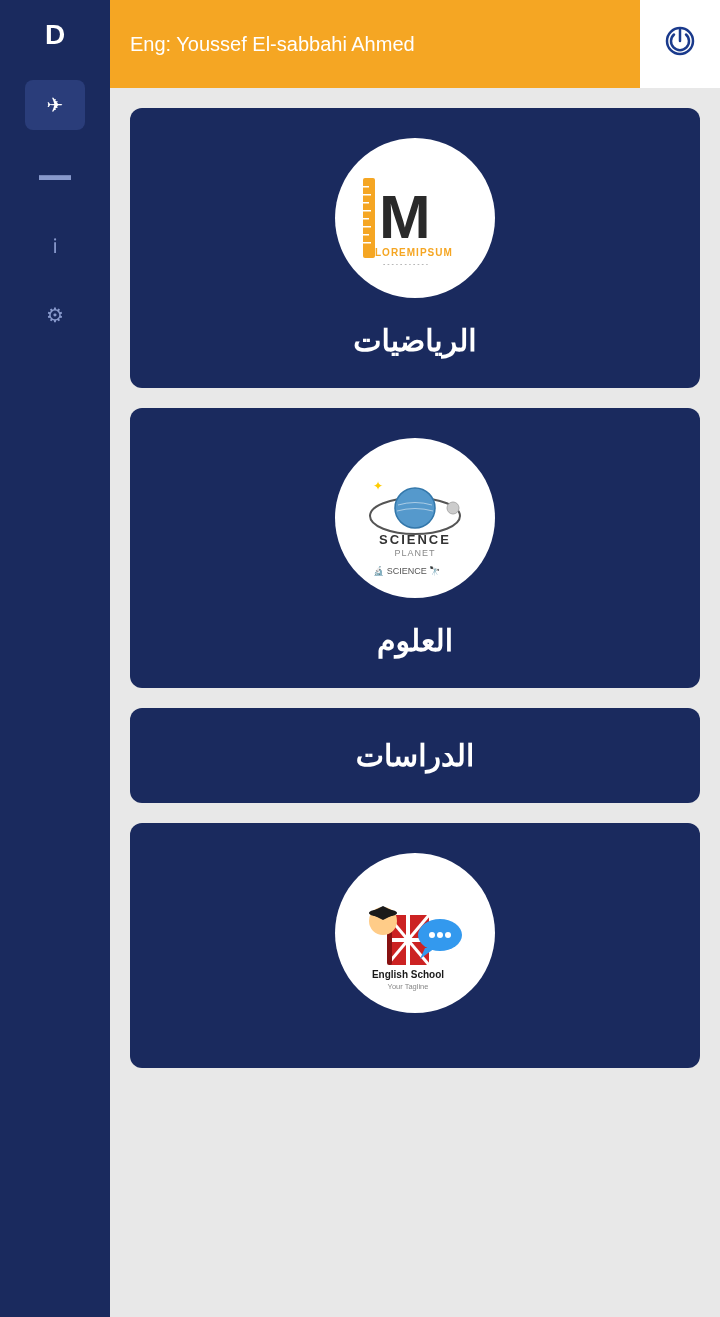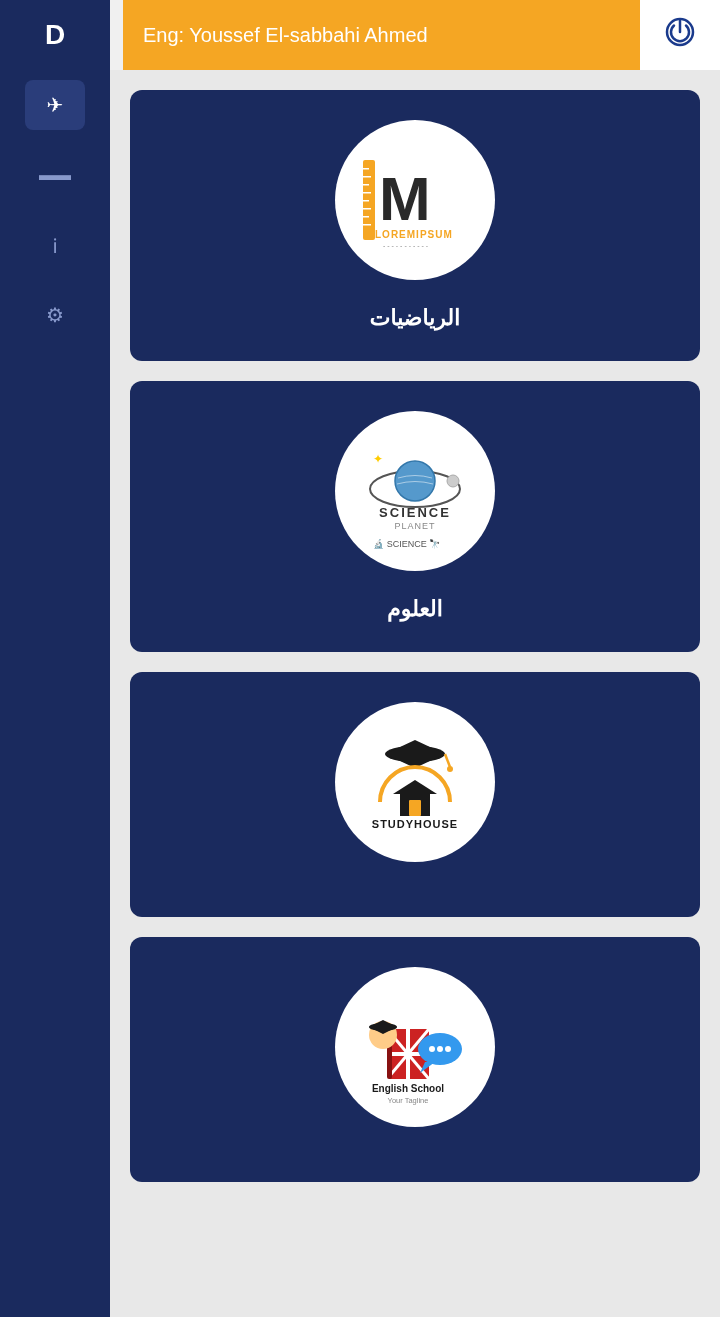--- a/index.html
+++ b/index.html
@@ -66,25 +66,24 @@
 
     
     .main {
       flex: 1;
       display: flex;
       flex-direction: column;
     }
 
     
     .header {
-      height: 70px;
+      height: 88px;
       display: flex;
       flex-direction: row;
       align-items: stretch;
-      margin-left: 13px;
     }
     .header-title {
       background: #f5a623;
       flex: 1;
       display: flex;
       align-items: center;
       padding-left: 20px;
     }
     .header-title-text {
       color: white;
@@ -131,21 +130,21 @@
       background: white;
       display: flex;
       align-items: center;
       justify-content: center;
       margin-bottom: 25px;
       overflow: hidden;
       position: relative;
     }
     .subject-label {
       color: white;
-      font-size: 22px;
+      font-size: 30px;
       font-weight: bold;
       direction: rtl;
       text-align: center;
     }
   </style>
 </head>
 <body>
 
 <div class="sidebar">
   <div class="sidebar-top">
@@ -231,40 +230,21 @@
           <text x="70" y="96" font-family="Arial" font-size="13" font-weight="bold" fill="#333" text-anchor="middle" letter-spacing="2">SCIENCE</text>
           <text x="70" y="108" font-family="Arial" font-size="9" fill="#888" text-anchor="middle" letter-spacing="1">PLANET</text>
 
           <text x="28" y="126" font-size="9" fill="#555">🔬 SCIENCE 🔭</text>
         </svg>
       </div>
       <span class="subject-label">العلوم</span>
     </div>
 
     <div class="subject-card">
-      <div class="subject-logo-circle">
-
-        <svg width="140" height="140" viewBox="0 0 140 140" xmlns="http://www.w3.org/2000/svg">
-
-          <ellipse cx="70" cy="42" rx="30" ry="8" fill="#1a1a1a"></ellipse>
-          <rect x="56" y="38" width="28" height="10" rx="1" fill="#1a1a1a"></rect>
-          <polygon points="40,42 70,28 100,42 70,56" fill="#1a1a1a"></polygon>
-
-          <line x1="100" y1="42" x2="105" y2="55" stroke="#f5a623" stroke-width="2.5"></line>
-          <circle cx="105" cy="57" r="3" fill="#f5a623"></circle>
-
-          <path d="M35,90 A35,35 0 0,1 105,90" stroke="#f5a623" stroke-width="4" fill="none"></path>
-
-          <polygon points="70,68 48,82 92,82" fill="#1a1a1a"></polygon>
-          <rect x="55" y="82" width="30" height="22" fill="#1a1a1a"></rect>
-          <rect x="64" y="88" width="12" height="16" fill="#f5a623" rx="1"></rect>
-
-          <text x="70" y="116" font-family="Arial" font-size="11" font-weight="bold" fill="#1a1a1a" text-anchor="middle" letter-spacing="1">STUDYHOUSE</text>
-        </svg>
-      </div>
+      <span class="subject-label">الدراسات</span>
     </div>
 
     <div class="subject-card">
       <div class="subject-logo-circle">
 
         <svg width="140" height="140" viewBox="0 0 140 140" xmlns="http://www.w3.org/2000/svg">
 
           <rect x="42" y="52" width="42" height="50" rx="3" fill="#cc2222"></rect>
 
           <line x1="42" y1="52" x2="84" y2="102" stroke="white" stroke-width="3"></line>

